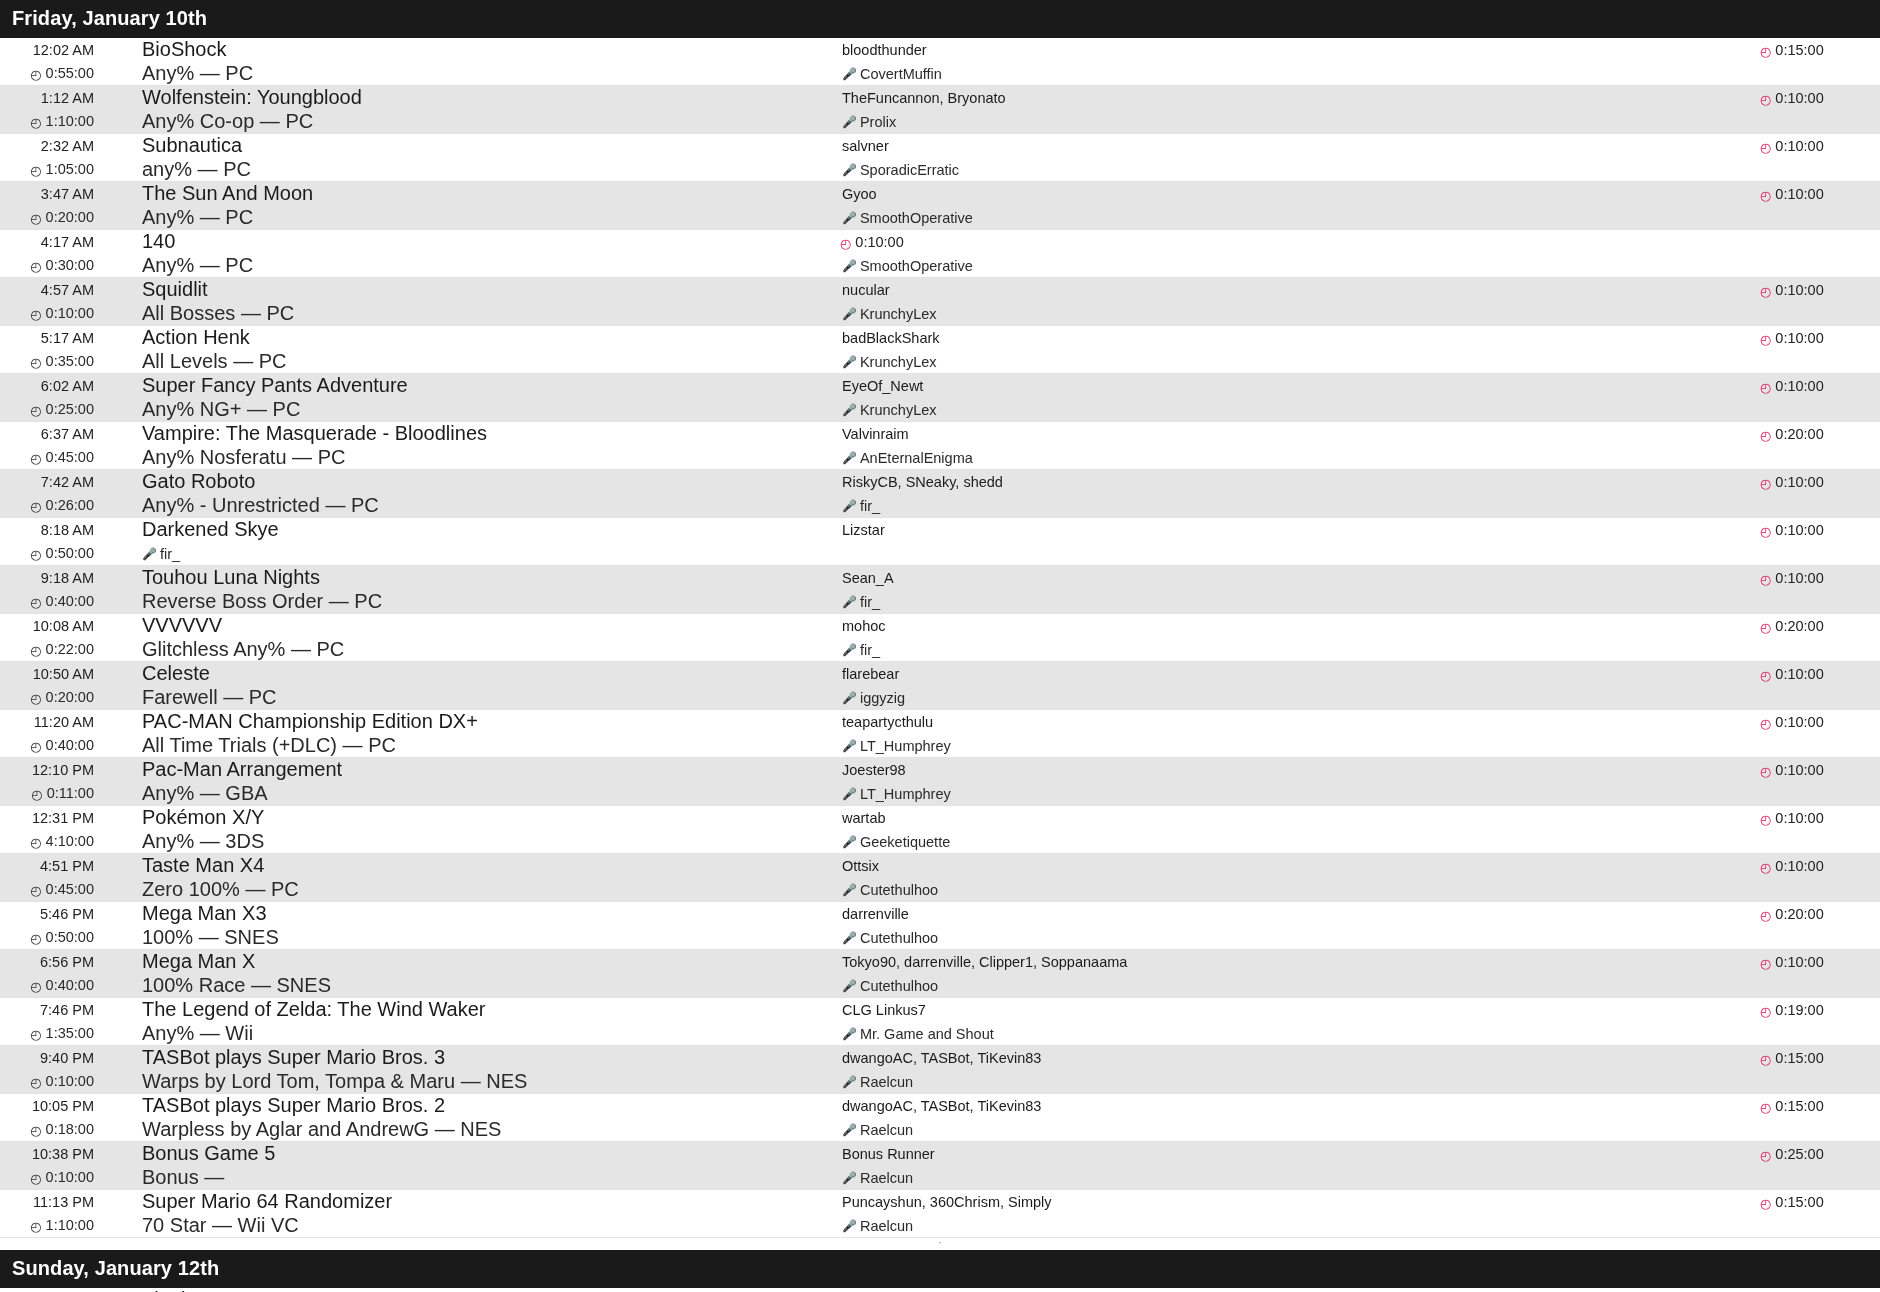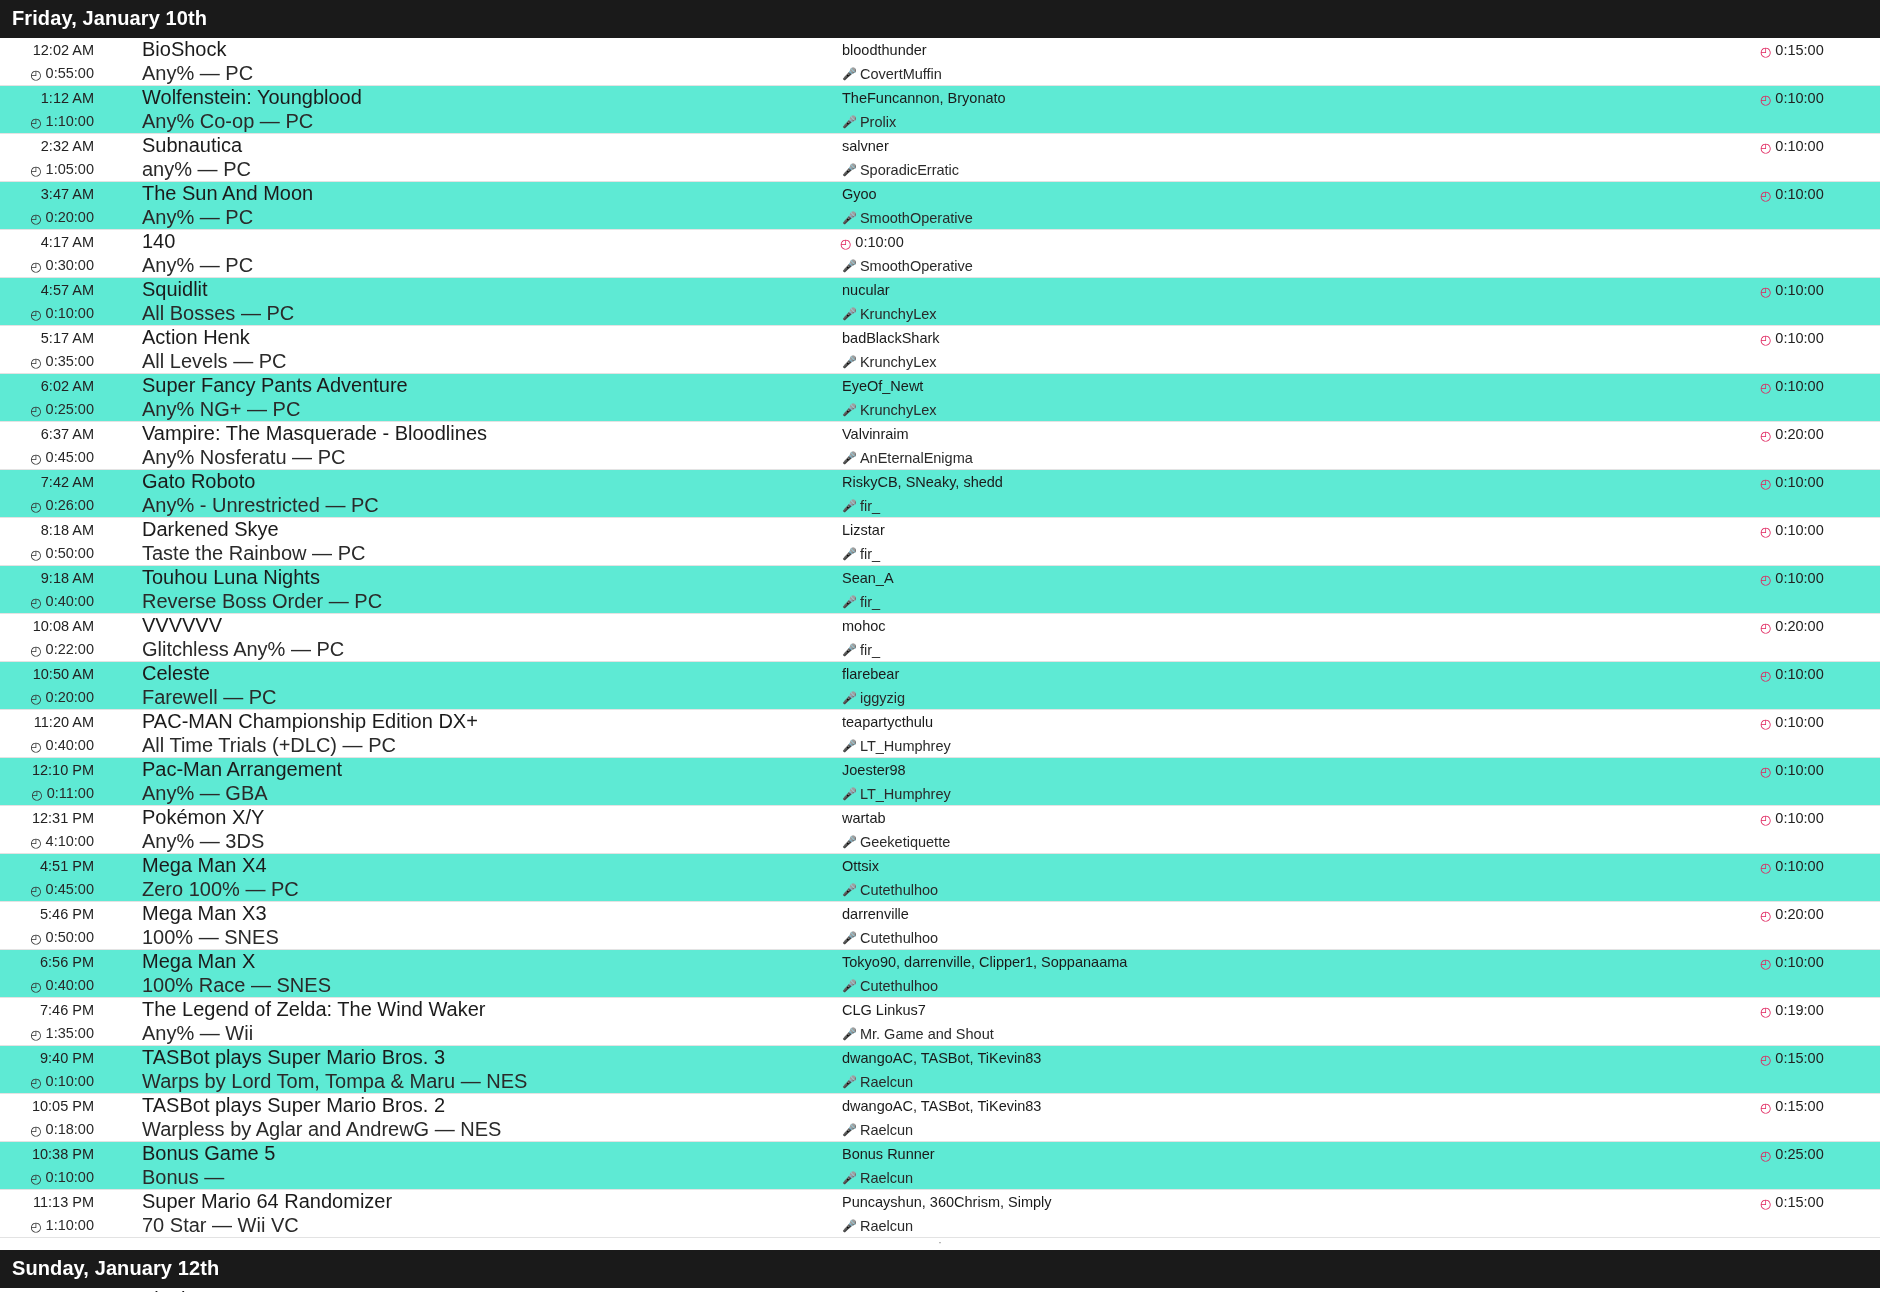--- a/index.html
+++ b/index.html
@@ -16,21 +16,21 @@
     color: #ffffff;
     font-size: 20px;
     font-weight: bold;
     padding: 7px 12px 8px 12px;
     letter-spacing: 0.1px;
   }
 
   .run {
     border-bottom: 1px solid #e3e3e3;
   }
-  .run.alt { background: #5eead4; }
+  .run.alt { background: #e5e5e5; }
 
   .row {
     display: flex;
     align-items: center;
     width: 100%;
     height: 23.5px;
     gap: 32px;
   }
 
   .col-time {
@@ -282,21 +282,20 @@
     </div>
     <div class="run">
       <div class="row first">
         <div class="col-time"><span>8:18 AM</span></div>
         <div class="col-title">Darkened Skye</div>
         <div class="col-people">Lizstar</div>
         <div class="col-dur"><span class="setup-icon">◴</span><span>0:10:00</span></div>
       </div>
       <div class="row second">
         <div class="col-time"><span class="clock">◴</span><span>0:50:00</span></div>
-        <div class="col-title">Taste the Rainbow — PC</div>
         <div class="col-people"><span class="runner-wrap">
             <span class="mic-icon">🎤</span>
             <span>fir_</span>
           </span></div>
         <div class="col-dur"></div>
       </div>
     </div>
     <div class="run alt">
       <div class="row first">
         <div class="col-time"><span>9:18 AM</span></div>
@@ -395,21 +394,21 @@
         <div class="col-people"><span class="runner-wrap">
             <span class="mic-icon">🎤</span>
             <span>Geeketiquette</span>
           </span></div>
         <div class="col-dur"></div>
       </div>
     </div>
     <div class="run alt">
       <div class="row first">
         <div class="col-time"><span>4:51 PM</span></div>
-        <div class="col-title">Mega Man X4</div>
+        <div class="col-title">Taste Man X4</div>
         <div class="col-people">Ottsix</div>
         <div class="col-dur"><span class="setup-icon">◴</span><span>0:10:00</span></div>
       </div>
       <div class="row second">
         <div class="col-time"><span class="clock">◴</span><span>0:45:00</span></div>
         <div class="col-title">Zero 100% — PC</div>
         <div class="col-people"><span class="runner-wrap">
             <span class="mic-icon">🎤</span>
             <span>Cutethulhoo</span>
           </span></div>

